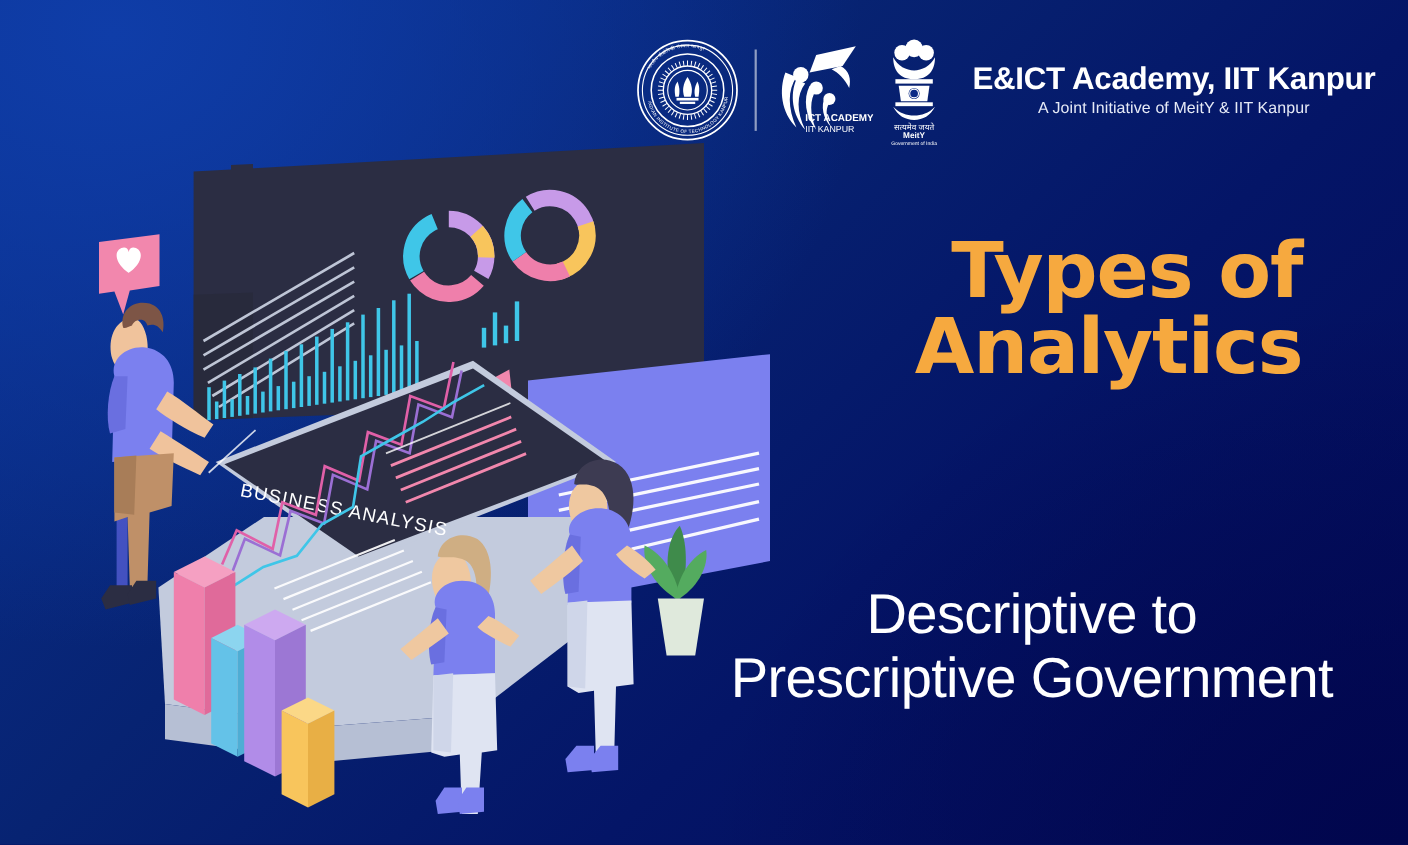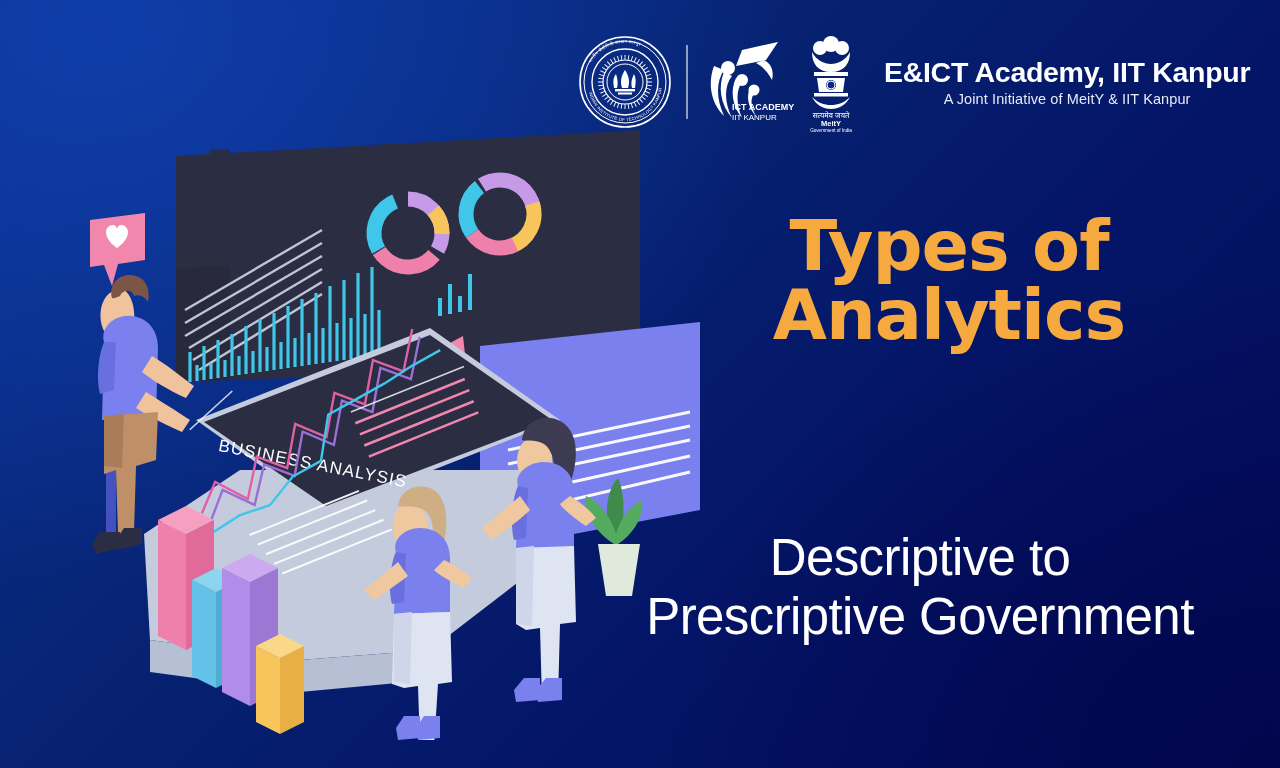--- a/index.html
+++ b/index.html
@@ -39,33 +39,33 @@
     letter-spacing:-0.3px; line-height:1.08; white-space:nowrap;
   }
   .brand-sub {
     color:#e6eaf6; font-size:14.5px; font-weight:normal;
     letter-spacing:.1px; margin-top:4px; white-space:nowrap;
   }
 
   
   .headline {
     position:absolute; left:714px; top:212px; width:470px;
-    text-align:center;
+    text-align:right;
   }
   .headline .ln {
     color:#f6a93f;
     font-family:"DejaVu Sans", sans-serif;
     font-weight:bold;
     font-size:70px;
     line-height:0.98;
     letter-spacing:-1px;
     display:block;
   }
   .subhead {
-    position:absolute; left:600px; top:528px; width:640px;
+    position:absolute; left:618px; top:528px; width:640px;
     text-align:center;
   }
   .subhead .ln {
     color:#ffffff;
     font-family:"Liberation Sans", sans-serif;
     font-weight:normal;
     font-size:51px;
     line-height:1.16;
     letter-spacing:-0.6px;
     display:block;

